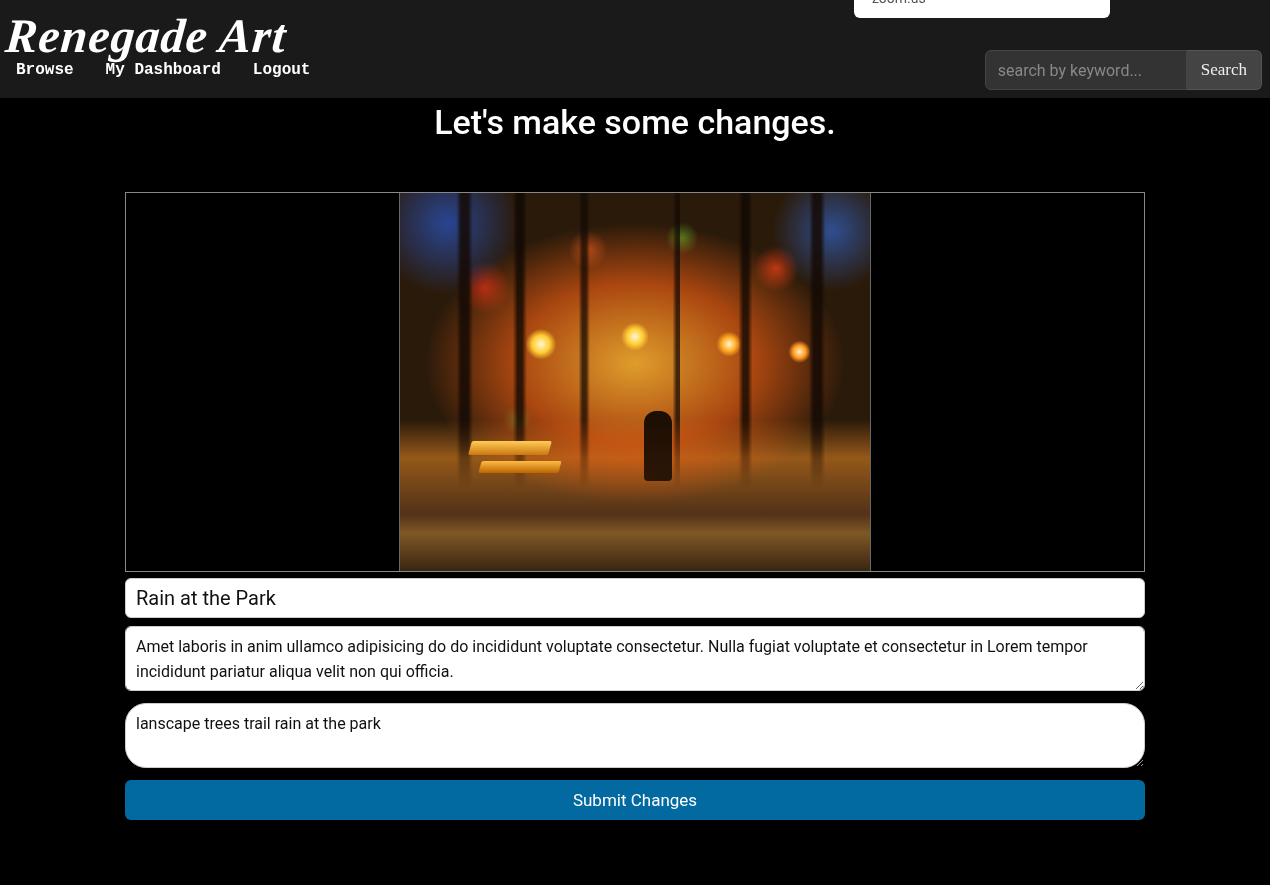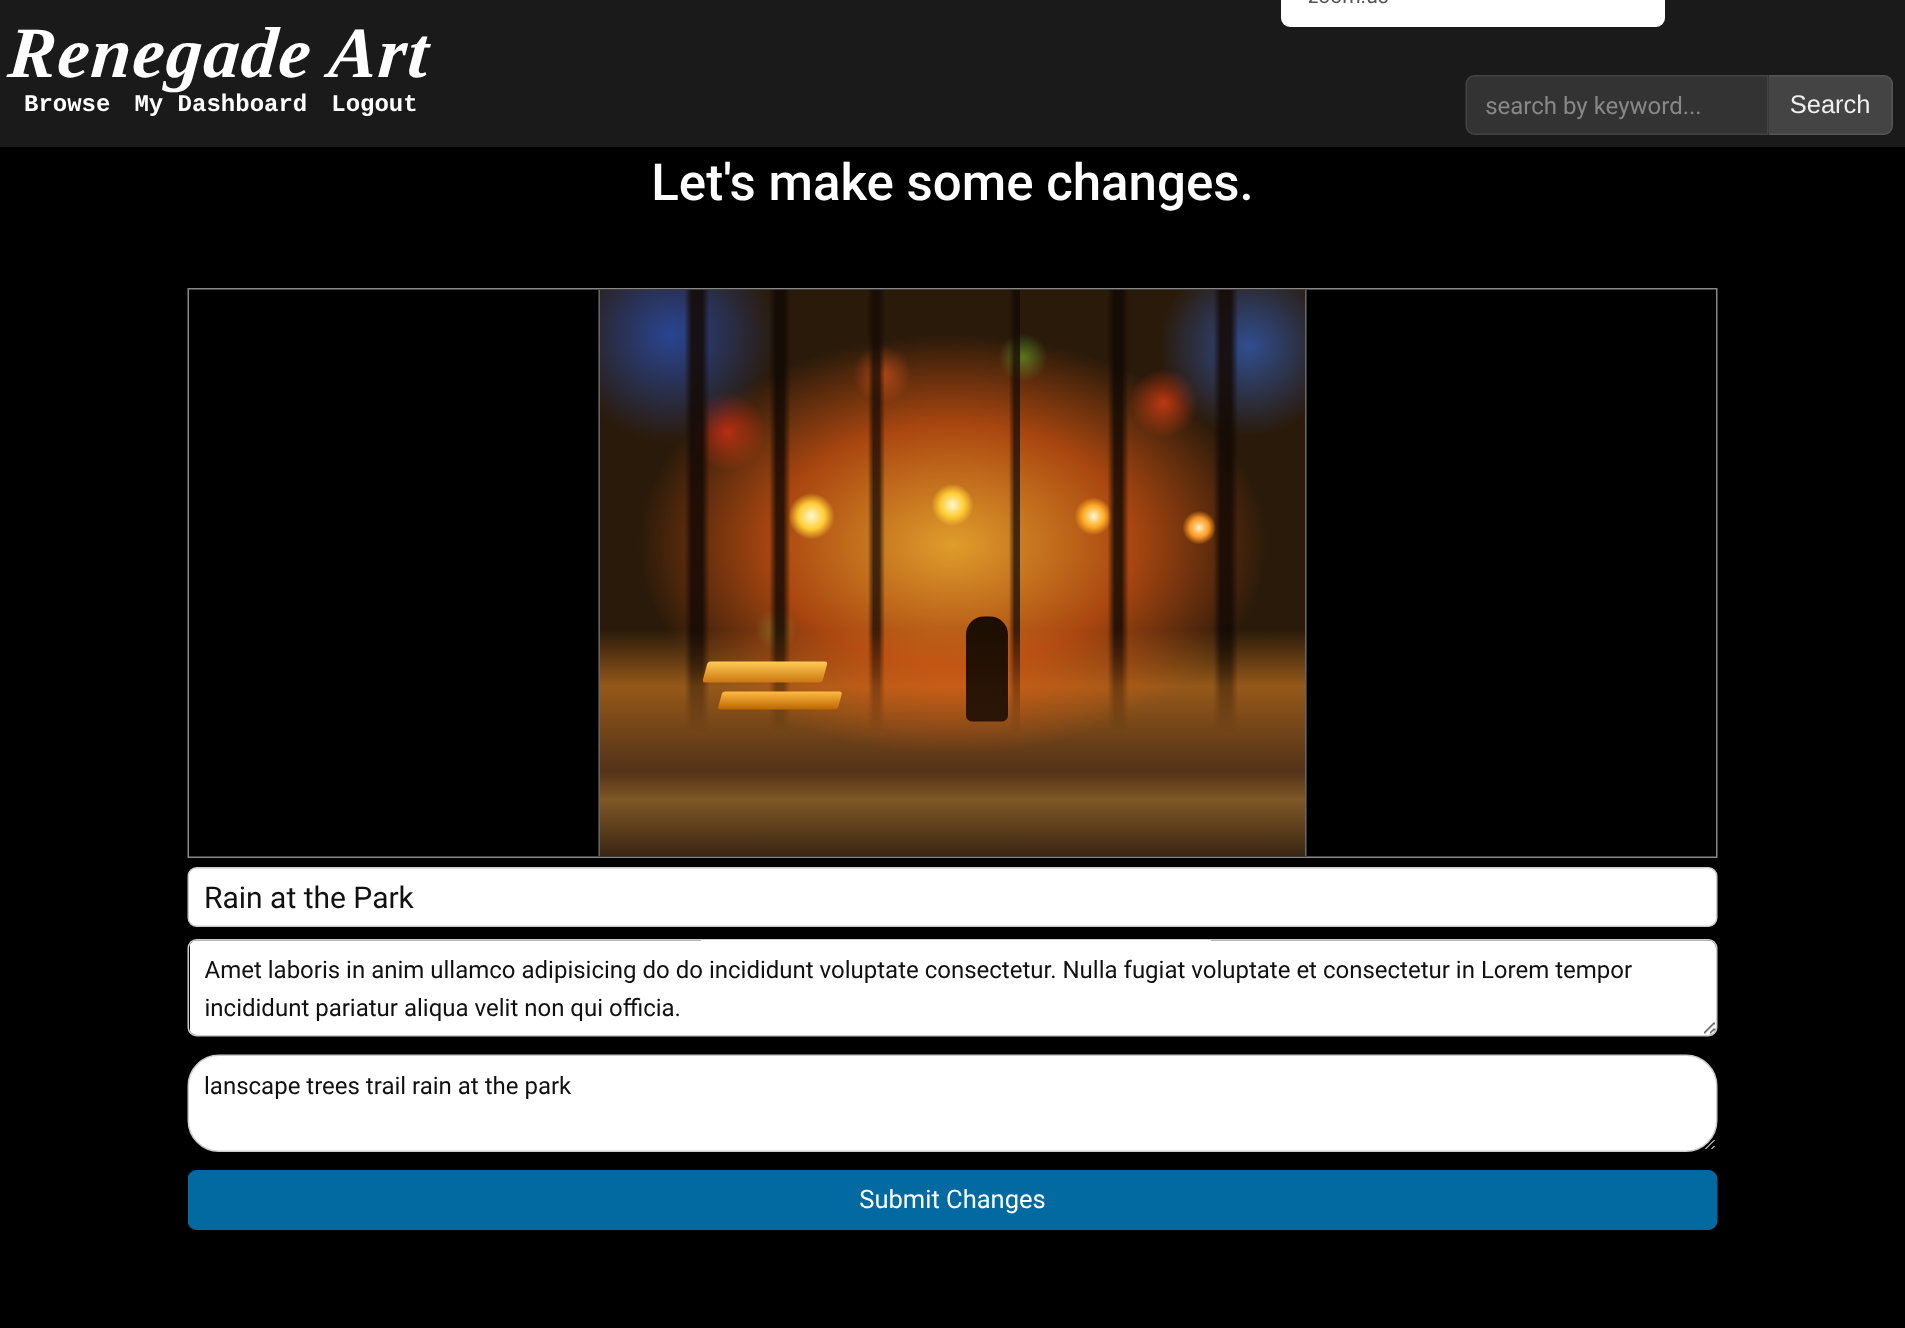--- a/index.html
+++ b/index.html
@@ -31,21 +31,21 @@
       font-style: italic;
       color: #fff;
       padding: 8px 6px 0 6px;
       letter-spacing: 1px;
       transform: skewX(-5deg);
       display: inline-block;
     }
     
     .nav {
       display: flex;
-      gap: 16px;
+      gap: 32px;
       padding: 0 16px 10px 16px;
       margin-top: -2px;
     }
     
     .nav-link {
       font-family: "Courier New", monospace;
       font-size: 16px;
       font-weight: bold;
       color: #fff;
       text-decoration: none;
@@ -93,21 +93,21 @@
     .search-button {
       height: 40px;
       padding: 0 14px;
       background: #444;
       border: 1px solid #555;
       border-left: none;
       border-radius: 0 6px 6px 0;
       color: #eee;
       font-size: 17px;
       cursor: pointer;
-      font-family: Liberation Sans, sans-serif;
+      font-family: Liberation Serif, serif;
     }
     
     .page-title {
       text-align: center;
       font-size: 34px;
       font-weight: 500;
       padding: 4px 0 50px 0;
     }
     
     .form-container {

